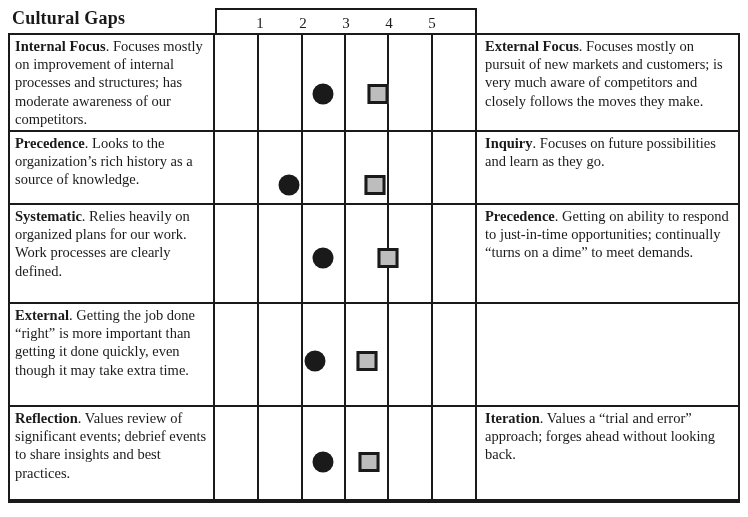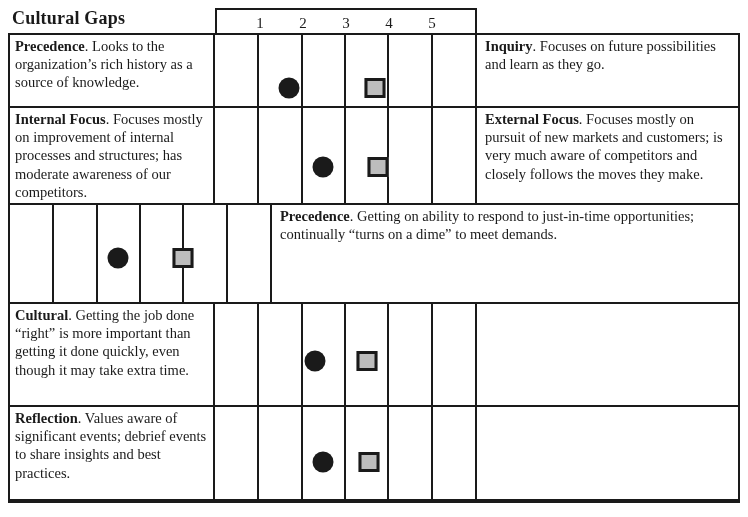--- a/index.html
+++ b/index.html
@@ -62,77 +62,79 @@
         <span class="scale-num" style="left: 16.6667%;">1</span>
         <span class="scale-num" style="left: 33.3333%;">2</span>
         <span class="scale-num" style="left: 50%;">3</span>
         <span class="scale-num" style="left: 66.6667%;">4</span>
         <span class="scale-num" style="left: 83.3333%;">5</span>
       </div>
     <div class="hdr-right"></div>
   </div>
 
   <div class="tbody">
+      <div class="row" style="height: 97px;">
+        <div class="cell-left"><span class="term">Internal Focus</span><span>. Focuses mostly on improvement of internal processes and structures; has moderate awareness of our competitors.</span></div>
+        <div class="grid-band">
+          <div class="vline" style="left: calc(16.6667% - 1px);"></div>
+          <div class="vline" style="left: calc(33.3333% - 1px);"></div>
+          <div class="vline" style="left: calc(50% - 1px);"></div>
+          <div class="vline" style="left: calc(66.6667% - 1px);"></div>
+          <div class="vline" style="left: calc(83.3333% - 1px);"></div>
+          <div class="marker-circle" style="background: rgb(26, 26, 26); left: 41.6667%; top: 62%;"></div>
+          <div class="marker-square" style="background: rgb(189, 189, 189); border: 3px solid rgb(26, 26, 26); left: 62.5%; top: 62%;"></div>
+        </div>
+        <div class="cell-right"><span class="term">External Focus</span><span>. Focuses mostly on pursuit of new markets and customers; is very much aware of competitors and closely follows the moves they make.</span></div>
+      </div>
       <div class="row" style="height: 73px;">
         <div class="cell-left"><span class="term">Precedence</span><span>. Looks to the organization’s rich history as a source of knowledge.</span></div>
         <div class="grid-band">
           <div class="vline" style="left: calc(16.6667% - 1px);"></div>
           <div class="vline" style="left: calc(33.3333% - 1px);"></div>
           <div class="vline" style="left: calc(50% - 1px);"></div>
           <div class="vline" style="left: calc(66.6667% - 1px);"></div>
           <div class="vline" style="left: calc(83.3333% - 1px);"></div>
           <div class="marker-circle" style="background: rgb(26, 26, 26); left: 28.3333%; top: 74%;"></div>
           <div class="marker-square" style="background: rgb(189, 189, 189); border: 3px solid rgb(26, 26, 26); left: 61.6667%; top: 74%;"></div>
         </div>
         <div class="cell-right"><span class="term">Inquiry</span><span>. Focuses on future possibilities and learn as they go.</span></div>
       </div>
-      <div class="row" style="height: 97px;">
-        <div class="cell-left"><span class="term">Internal Focus</span><span>. Focuses mostly on improvement of internal processes and structures; has moderate awareness of our competitors.</span></div>
-        <div class="grid-band">
-          <div class="vline" style="left: calc(16.6667% - 1px);"></div>
-          <div class="vline" style="left: calc(33.3333% - 1px);"></div>
-          <div class="vline" style="left: calc(50% - 1px);"></div>
-          <div class="vline" style="left: calc(66.6667% - 1px);"></div>
-          <div class="vline" style="left: calc(83.3333% - 1px);"></div>
-          <div class="marker-circle" style="background: rgb(26, 26, 26); left: 41.6667%; top: 62%;"></div>
-          <div class="marker-square" style="background: rgb(189, 189, 189); border: 3px solid rgb(26, 26, 26); left: 62.5%; top: 62%;"></div>
-        </div>
-        <div class="cell-right"><span class="term">External Focus</span><span>. Focuses mostly on pursuit of new markets and customers; is very much aware of competitors and closely follows the moves they make.</span></div>
-      </div>
       <div class="row" style="height: 99px;">
+        <div class="cell-left"><span class="term">Systematic</span><span>. Relies heavily on organized plans for our work. Work processes are clearly defined.</span></div>
         <div class="grid-band">
           <div class="vline" style="left: calc(16.6667% - 1px);"></div>
           <div class="vline" style="left: calc(33.3333% - 1px);"></div>
           <div class="vline" style="left: calc(50% - 1px);"></div>
           <div class="vline" style="left: calc(66.6667% - 1px);"></div>
           <div class="vline" style="left: calc(83.3333% - 1px);"></div>
           <div class="marker-circle" style="background: rgb(26, 26, 26); left: 41.6667%; top: 55%;"></div>
           <div class="marker-square" style="background: rgb(189, 189, 189); border: 3px solid rgb(26, 26, 26); left: 66.6667%; top: 55%;"></div>
         </div>
         <div class="cell-right"><span class="term">Precedence</span><span>. Getting on ability to respond to just-in-time opportunities; continually “turns on a dime” to meet demands.</span></div>
       </div>
       <div class="row" style="height: 103px;">
-        <div class="cell-left"><span class="term">Cultural</span><span>. Getting the job done “right” is more important than getting it done quickly, even though it may take extra time.</span></div>
+        <div class="cell-left"><span class="term">External</span><span>. Getting the job done “right” is more important than getting it done quickly, even though it may take extra time.</span></div>
         <div class="grid-band">
           <div class="vline" style="left: calc(16.6667% - 1px);"></div>
           <div class="vline" style="left: calc(33.3333% - 1px);"></div>
           <div class="vline" style="left: calc(50% - 1px);"></div>
           <div class="vline" style="left: calc(66.6667% - 1px);"></div>
           <div class="vline" style="left: calc(83.3333% - 1px);"></div>
           <div class="marker-circle" style="background: rgb(26, 26, 26); left: 38.3333%; top: 56%;"></div>
           <div class="marker-square" style="background: rgb(189, 189, 189); border: 3px solid rgb(26, 26, 26); left: 58.3333%; top: 56%;"></div>
         </div>
       </div>
       <div class="row" style="height: 92px;">
-        <div class="cell-left"><span class="term">Reflection</span><span>. Values aware of significant events; debrief events to share insights and best practices.</span></div>
+        <div class="cell-left"><span class="term">Reflection</span><span>. Values review of significant events; debrief events to share insights and best practices.</span></div>
         <div class="grid-band">
           <div class="vline" style="left: calc(16.6667% - 1px);"></div>
           <div class="vline" style="left: calc(33.3333% - 1px);"></div>
           <div class="vline" style="left: calc(50% - 1px);"></div>
           <div class="vline" style="left: calc(66.6667% - 1px);"></div>
           <div class="vline" style="left: calc(83.3333% - 1px);"></div>
           <div class="marker-circle" style="background: rgb(26, 26, 26); left: 41.6667%; top: 60%;"></div>
           <div class="marker-square" style="background: rgb(189, 189, 189); border: 3px solid rgb(26, 26, 26); left: 59.1667%; top: 60%;"></div>
         </div>
+        <div class="cell-right"><span class="term">Iteration</span><span>. Values a “trial and error” approach; forges ahead without looking back.</span></div>
       </div>
     </div>
 
 </div>
 
 </body></html>

